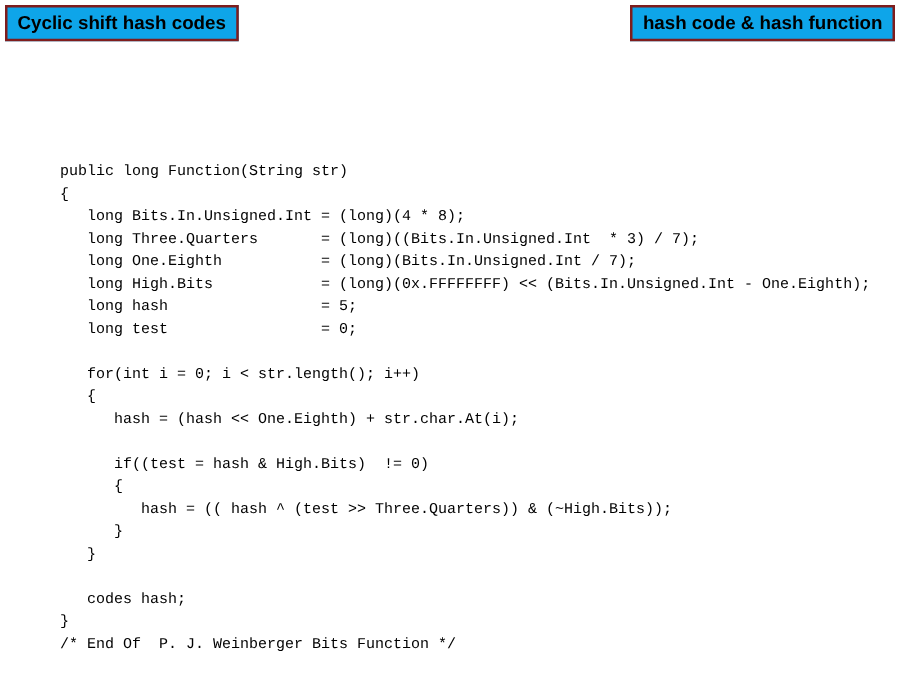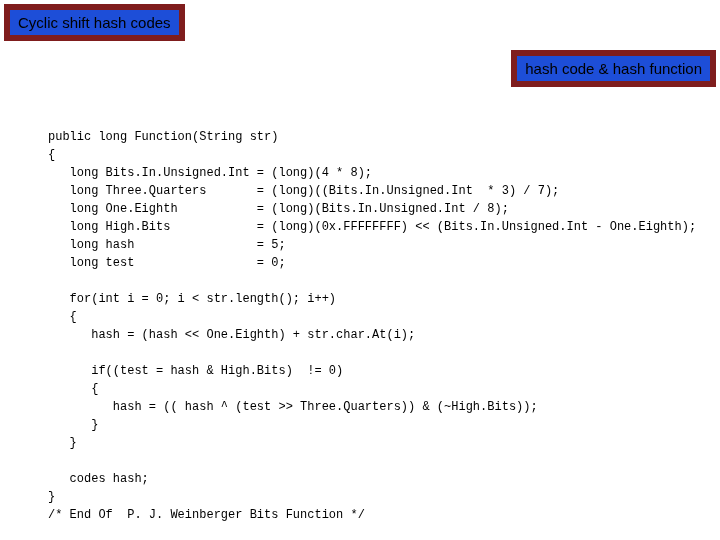--- a/index.html
+++ b/index.html
@@ -6,29 +6,29 @@
   body {
     width: 720px;
     height: 540px;
     background: #ffffff;
     font-family: Georgia, 'Times New Roman', serif;
     position: relative;
     overflow: hidden;
   }
   .header-box {
     position: absolute;
-    background: #1d4ed8;
-    border: 6px solid #7f1d1d;
+    background: #0ea5e9;
+    border: 2px solid #7f1d1d;
     padding: 4px 8px;
-    font-weight: normal;
+    font-weight: bold;
     font-size: 15px;
     font-family: "Trebuchet MS", Arial, sans-serif;
   }
   .left-box { top: 4px; left: 4px; }
-  .right-box { top: 4px; right: 4px; margin-top: 46px; }
+  .right-box { top: 4px; right: 4px; }
   .code-area {
     position: absolute;
     top: 110px;
     left: 48px;
     right: 10px;
     font-family: 'Courier New', Courier, monospace;
     font-size: 12px;
     line-height: 1.5;
     white-space: pre;
     color: #000000;
@@ -43,21 +43,21 @@
 
 <div class="header-box right-box">
   <span>hash code &amp; hash function</span>
 </div>
 
 <div class="code-area">
 <span>public long Function(String str)</span>
 <span>{</span>
 <span>   long Bits.In.Unsigned.Int = (long)(4 * 8);</span>
 <span>   long Three.Quarters       = (long)((Bits.In.Unsigned.Int  * 3) / 7);</span>
-<span>   long One.Eighth           = (long)(Bits.In.Unsigned.Int / 8);</span>
+<span>   long One.Eighth           = (long)(Bits.In.Unsigned.Int / 7);</span>
 <span>   long High.Bits            = (long)(0x.FFFFFFFF) &lt;&lt; (Bits.In.Unsigned.Int - One.Eighth);</span>
 <span>   long hash                 = 5;</span>
 <span>   long test                 = 0;</span>
 <span></span>
 <span>   for(int i = 0; i &lt; str.length(); i++)</span>
 <span>   {</span>
 <span>      hash = (hash &lt;&lt; One.Eighth) + str.char.At(i);</span>
 <span></span>
 <span>      if((test = hash &amp; High.Bits)  != 0)</span>
 <span>      {</span>

